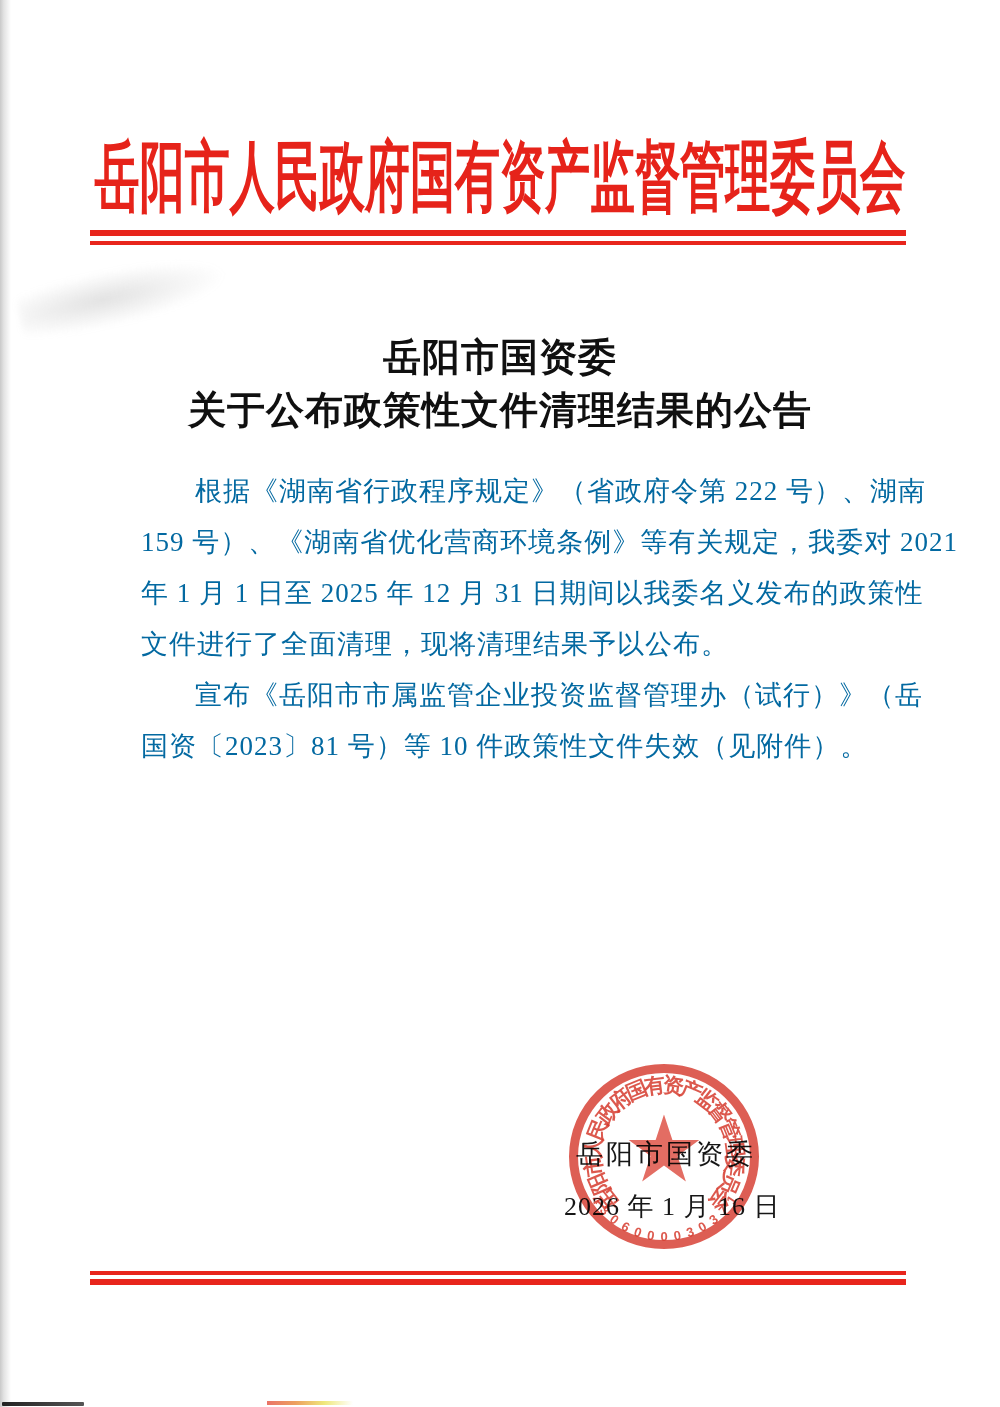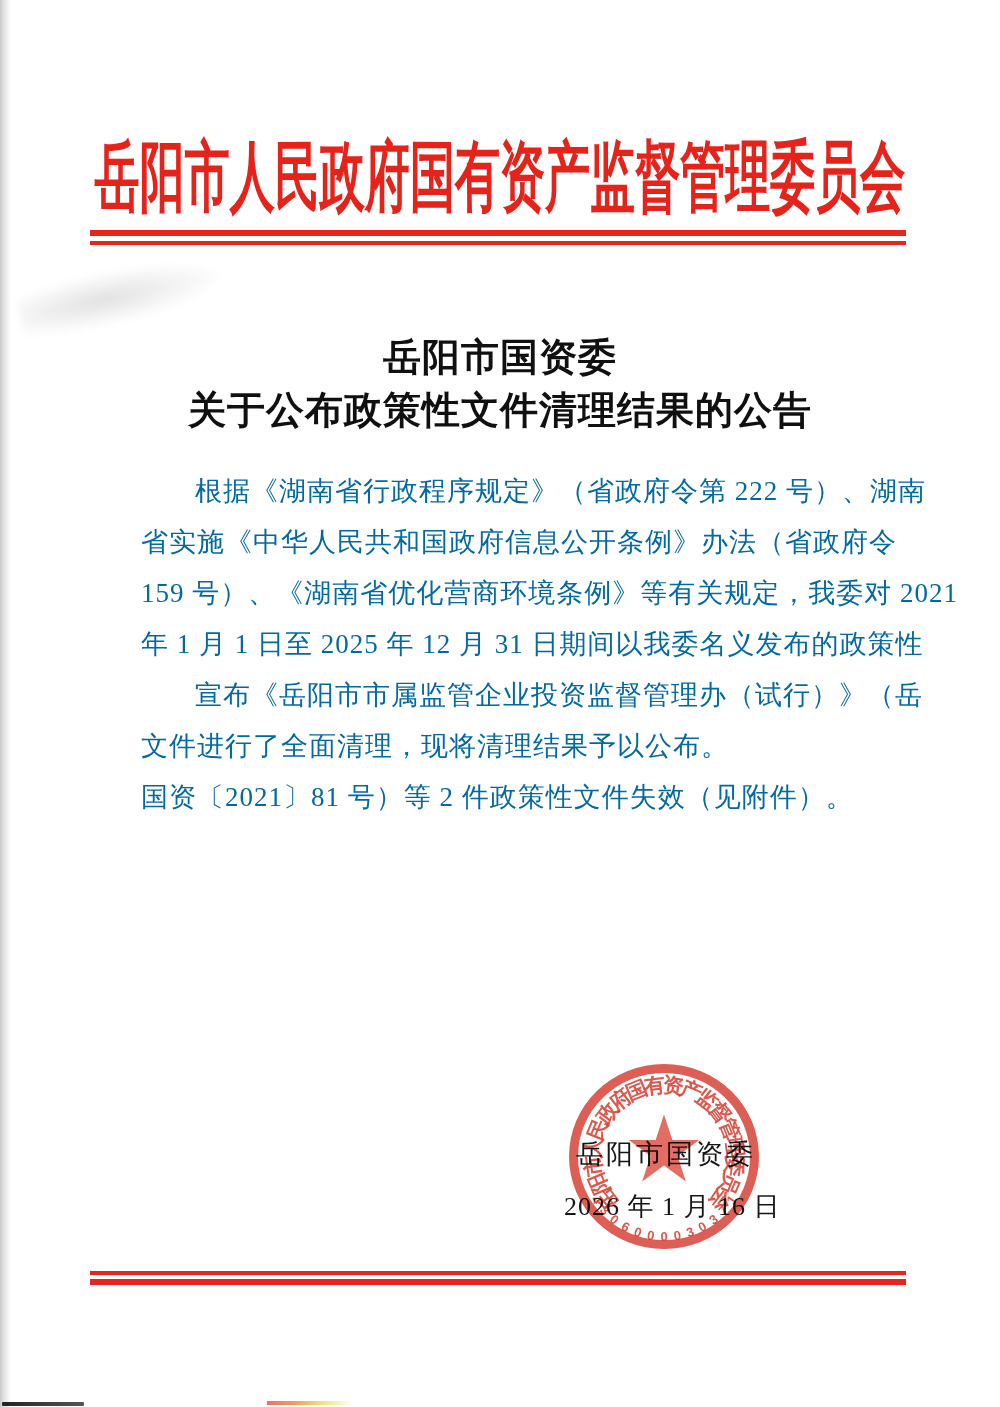--- a/index.html
+++ b/index.html
@@ -127,26 +127,25 @@
   <div class="rule rule-top-thick"></div>
   <div class="rule rule-top-thin"></div>
 
   <div class="doc-title">
     <div>岳阳市国资委</div>
     <div>关于公布政策性文件清理结果的公告</div>
   </div>
 
   <div class="doc-body">
     <div class="line indent">根据《湖南省行政程序规定》（省政府令第 222 号）、湖南</div>
-    <div class="line">省实施《中华人民共和国政府信息公开条例》办法（省政府令</div>
     <div class="line">159 号）、《湖南省优化营商环境条例》等有关规定，我委对 2021</div>
     <div class="line">年 1 月 1 日至 2025 年 12 月 31 日期间以我委名义发布的政策性</div>
+    <div class="line">文件进行了全面清理，现将清理结果予以公布。</div>
     <div class="line indent">宣布《岳阳市市属监管企业投资监督管理办（试行）》（岳</div>
-    <div class="line">文件进行了全面清理，现将清理结果予以公布。</div>
-    <div class="line">国资〔2021〕81 号）等 2 件政策性文件失效（见附件）。</div>
+    <div class="line">国资〔2023〕81 号）等 10 件政策性文件失效（见附件）。</div>
   </div>
 
   <div class="sig-org">岳阳市国资委</div>
   <div class="sig-date">2026 年 1 月 16 日</div>
 
   <div class="seal">
     <div class="seal-circle"></div>
     <div class="seal-star">★</div>
     <div id="seal-ring">
         <span class="seal-ch" style="transform: rotate(-128deg) translateY(-71px);">岳</span>

